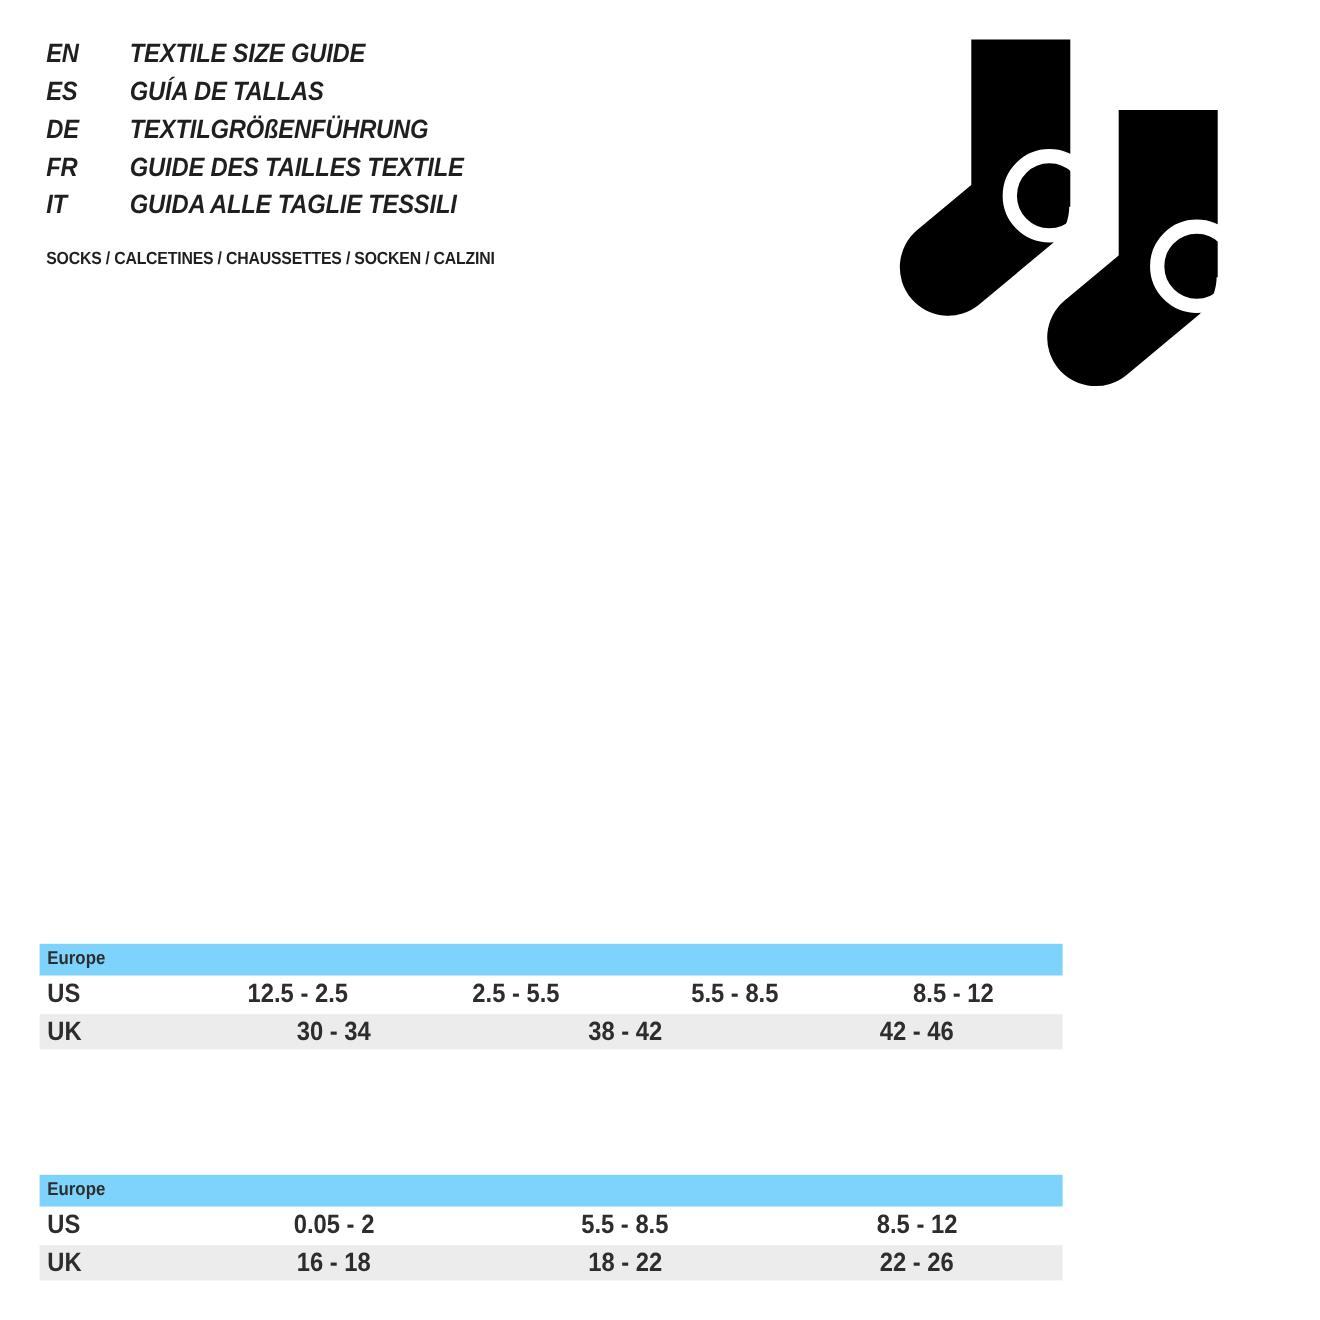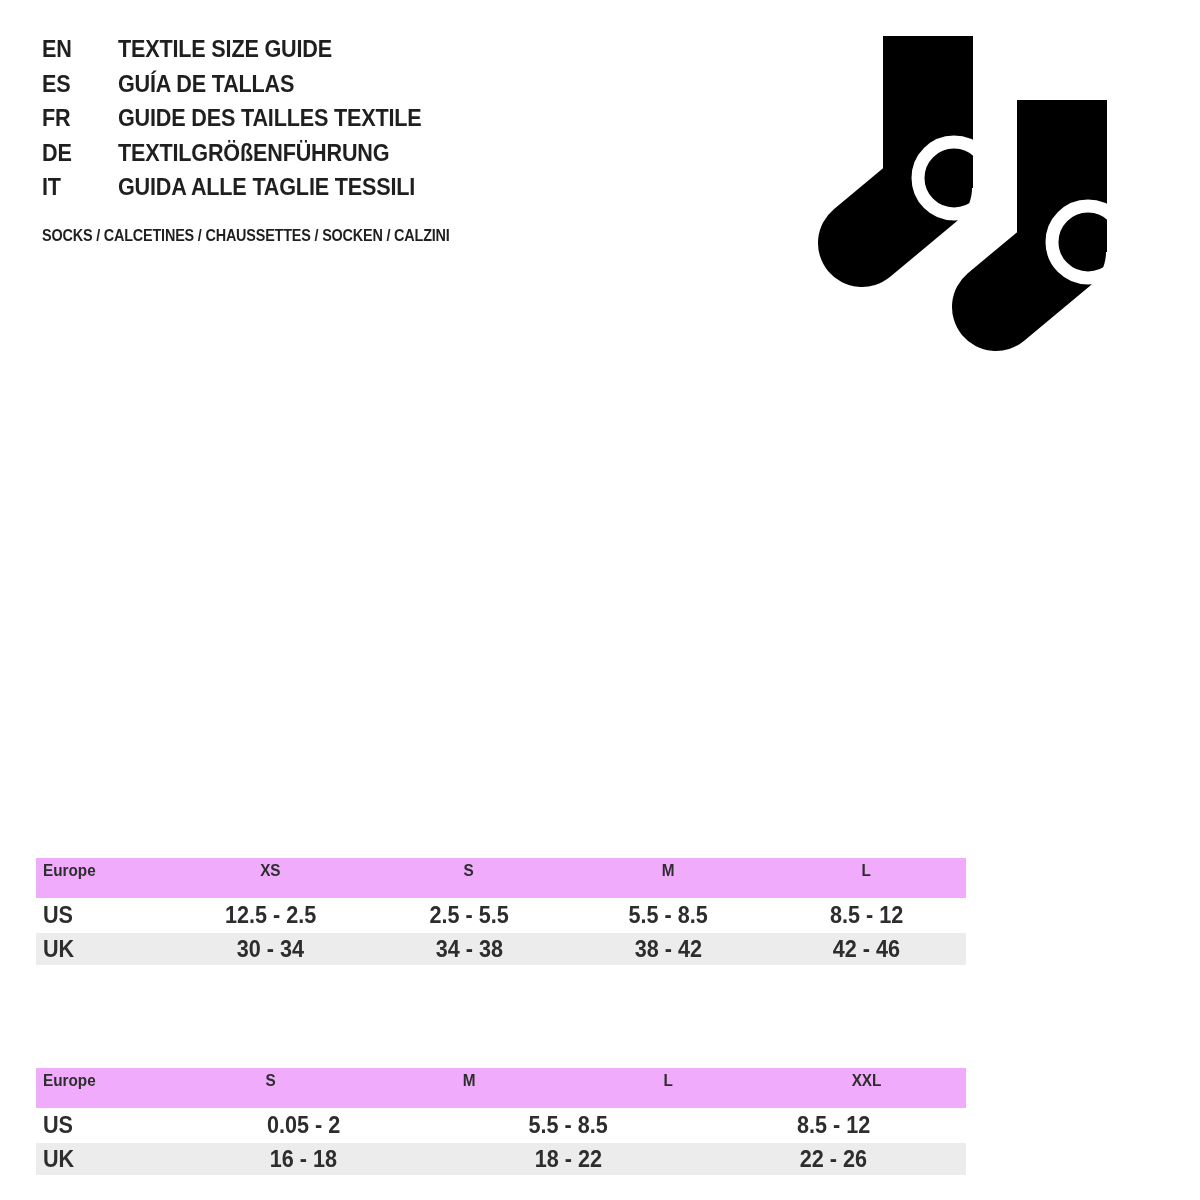--- a/index.html
+++ b/index.html
@@ -7,21 +7,21 @@
   body { font-family:"Liberation Sans", sans-serif; color:#1f1f1f; position:relative; }
 
   .page { position:relative; width:1200px; height:1200px; background:#ffffff; }
 
   
   .cnd, .cnd-c { display:inline-block; white-space:nowrap; transform:scaleX(0.9); }
   .cnd   { transform-origin:left center; }
   .cnd-c { transform-origin:center center; }
 
   
-  .lang-block { position:absolute; left:42px; top:32px; }
+  .lang-block { position:absolute; left:42px; top:32px;font-style:italic; }
   .lang-row { display:flex; height:34.5px; line-height:34.5px;
               font-size:24px; font-weight:700; letter-spacing:-0.2px; }
   .lang-code { width:76px; flex:0 0 76px; }
 
   
   .category-line { position:absolute; left:42px; top:222px; height:28px; line-height:28px;
                    font-size:16px; font-weight:700; letter-spacing:-0.2px; }
 
   
   .socks-svg { position:absolute; left:812px; top:28px; width:330px; height:330px; }
@@ -30,22 +30,22 @@
   .table-title { position:absolute; left:42px; height:26px; line-height:26px;
                  font-size:20px; font-weight:700; letter-spacing:0.2px; }
   .title-adults   { top:818px; }
   .title-children { top:1028px; }
 
   
   .size-table { position:absolute; left:36px; width:930px; color:#2d2d2d; }
   .table-adults   { top:858px; }
   .table-children { top:1068px; }
 
-  .t-header { display:flex; height:40px; line-height:26px; background:#f0abfc;
-              font-size:17px; font-weight:700; }
+  .t-header { display:flex; height:29px; line-height:26px; background:#7dd3fc;
+              font-size:17px; font-weight:700;flex-direction:column; }
   .t-row    { display:flex; height:33px; line-height:33px; background:#ffffff;
               font-size:24px; font-weight:700; }
   .t-row.alt { background:#ececec; margin-top:2px; height:32px; line-height:32px; }
 
   .cell-label { flex:0 0 135px; width:135px; padding-left:7px; text-align:left; overflow:hidden; }
   .cell       { flex:1 1 0; text-align:center; overflow:hidden; }
 </style>
 </head>
 <body>
 
@@ -54,26 +54,26 @@
   <div class="lang-block">
     <div class="lang-row">
       <span class="lang-code"><span class="cnd">EN</span></span>
       <span class="cnd">TEXTILE SIZE GUIDE</span>
     </div>
     <div class="lang-row">
       <span class="lang-code"><span class="cnd">ES</span></span>
       <span class="cnd">GUÍA DE TALLAS</span>
     </div>
     <div class="lang-row">
+      <span class="lang-code"><span class="cnd">DE</span></span>
+      <span class="cnd">TEXTILGRÖßENFÜHRUNG</span>
+    </div>
+    <div class="lang-row">
       <span class="lang-code"><span class="cnd">FR</span></span>
       <span class="cnd">GUIDE DES TAILLES TEXTILE</span>
-    </div>
-    <div class="lang-row">
-      <span class="lang-code"><span class="cnd">DE</span></span>
-      <span class="cnd">TEXTILGRÖßENFÜHRUNG</span>
     </div>
     <div class="lang-row">
       <span class="lang-code"><span class="cnd">IT</span></span>
       <span class="cnd">GUIDA ALLE TAGLIE TESSILI</span>
     </div>
   </div>
 
   <div class="category-line">
     <span class="cnd">SOCKS / CALCETINES / CHAUSSETTES / SOCKEN / CALZINI</span>
   </div>
@@ -103,21 +103,20 @@
     <div class="t-row">
       <div class="cell-label"><span class="cnd">US</span></div>
       <div class="cell"><span class="cnd-c">12.5 - 2.5</span></div>
       <div class="cell"><span class="cnd-c">2.5 - 5.5</span></div>
       <div class="cell"><span class="cnd-c">5.5 - 8.5</span></div>
       <div class="cell"><span class="cnd-c">8.5 - 12</span></div>
     </div>
     <div class="t-row alt">
       <div class="cell-label"><span class="cnd">UK</span></div>
       <div class="cell"><span class="cnd-c">30 - 34</span></div>
-      <div class="cell"><span class="cnd-c">34 - 38</span></div>
       <div class="cell"><span class="cnd-c">38 - 42</span></div>
       <div class="cell"><span class="cnd-c">42 - 46</span></div>
     </div>
   </div>
 
 
   <div class="size-table table-children">
     <div class="t-header">
       <div class="cell-label"><span class="cnd">Europe</span></div>
       <div class="cell"><span class="cnd-c">S</span></div>

